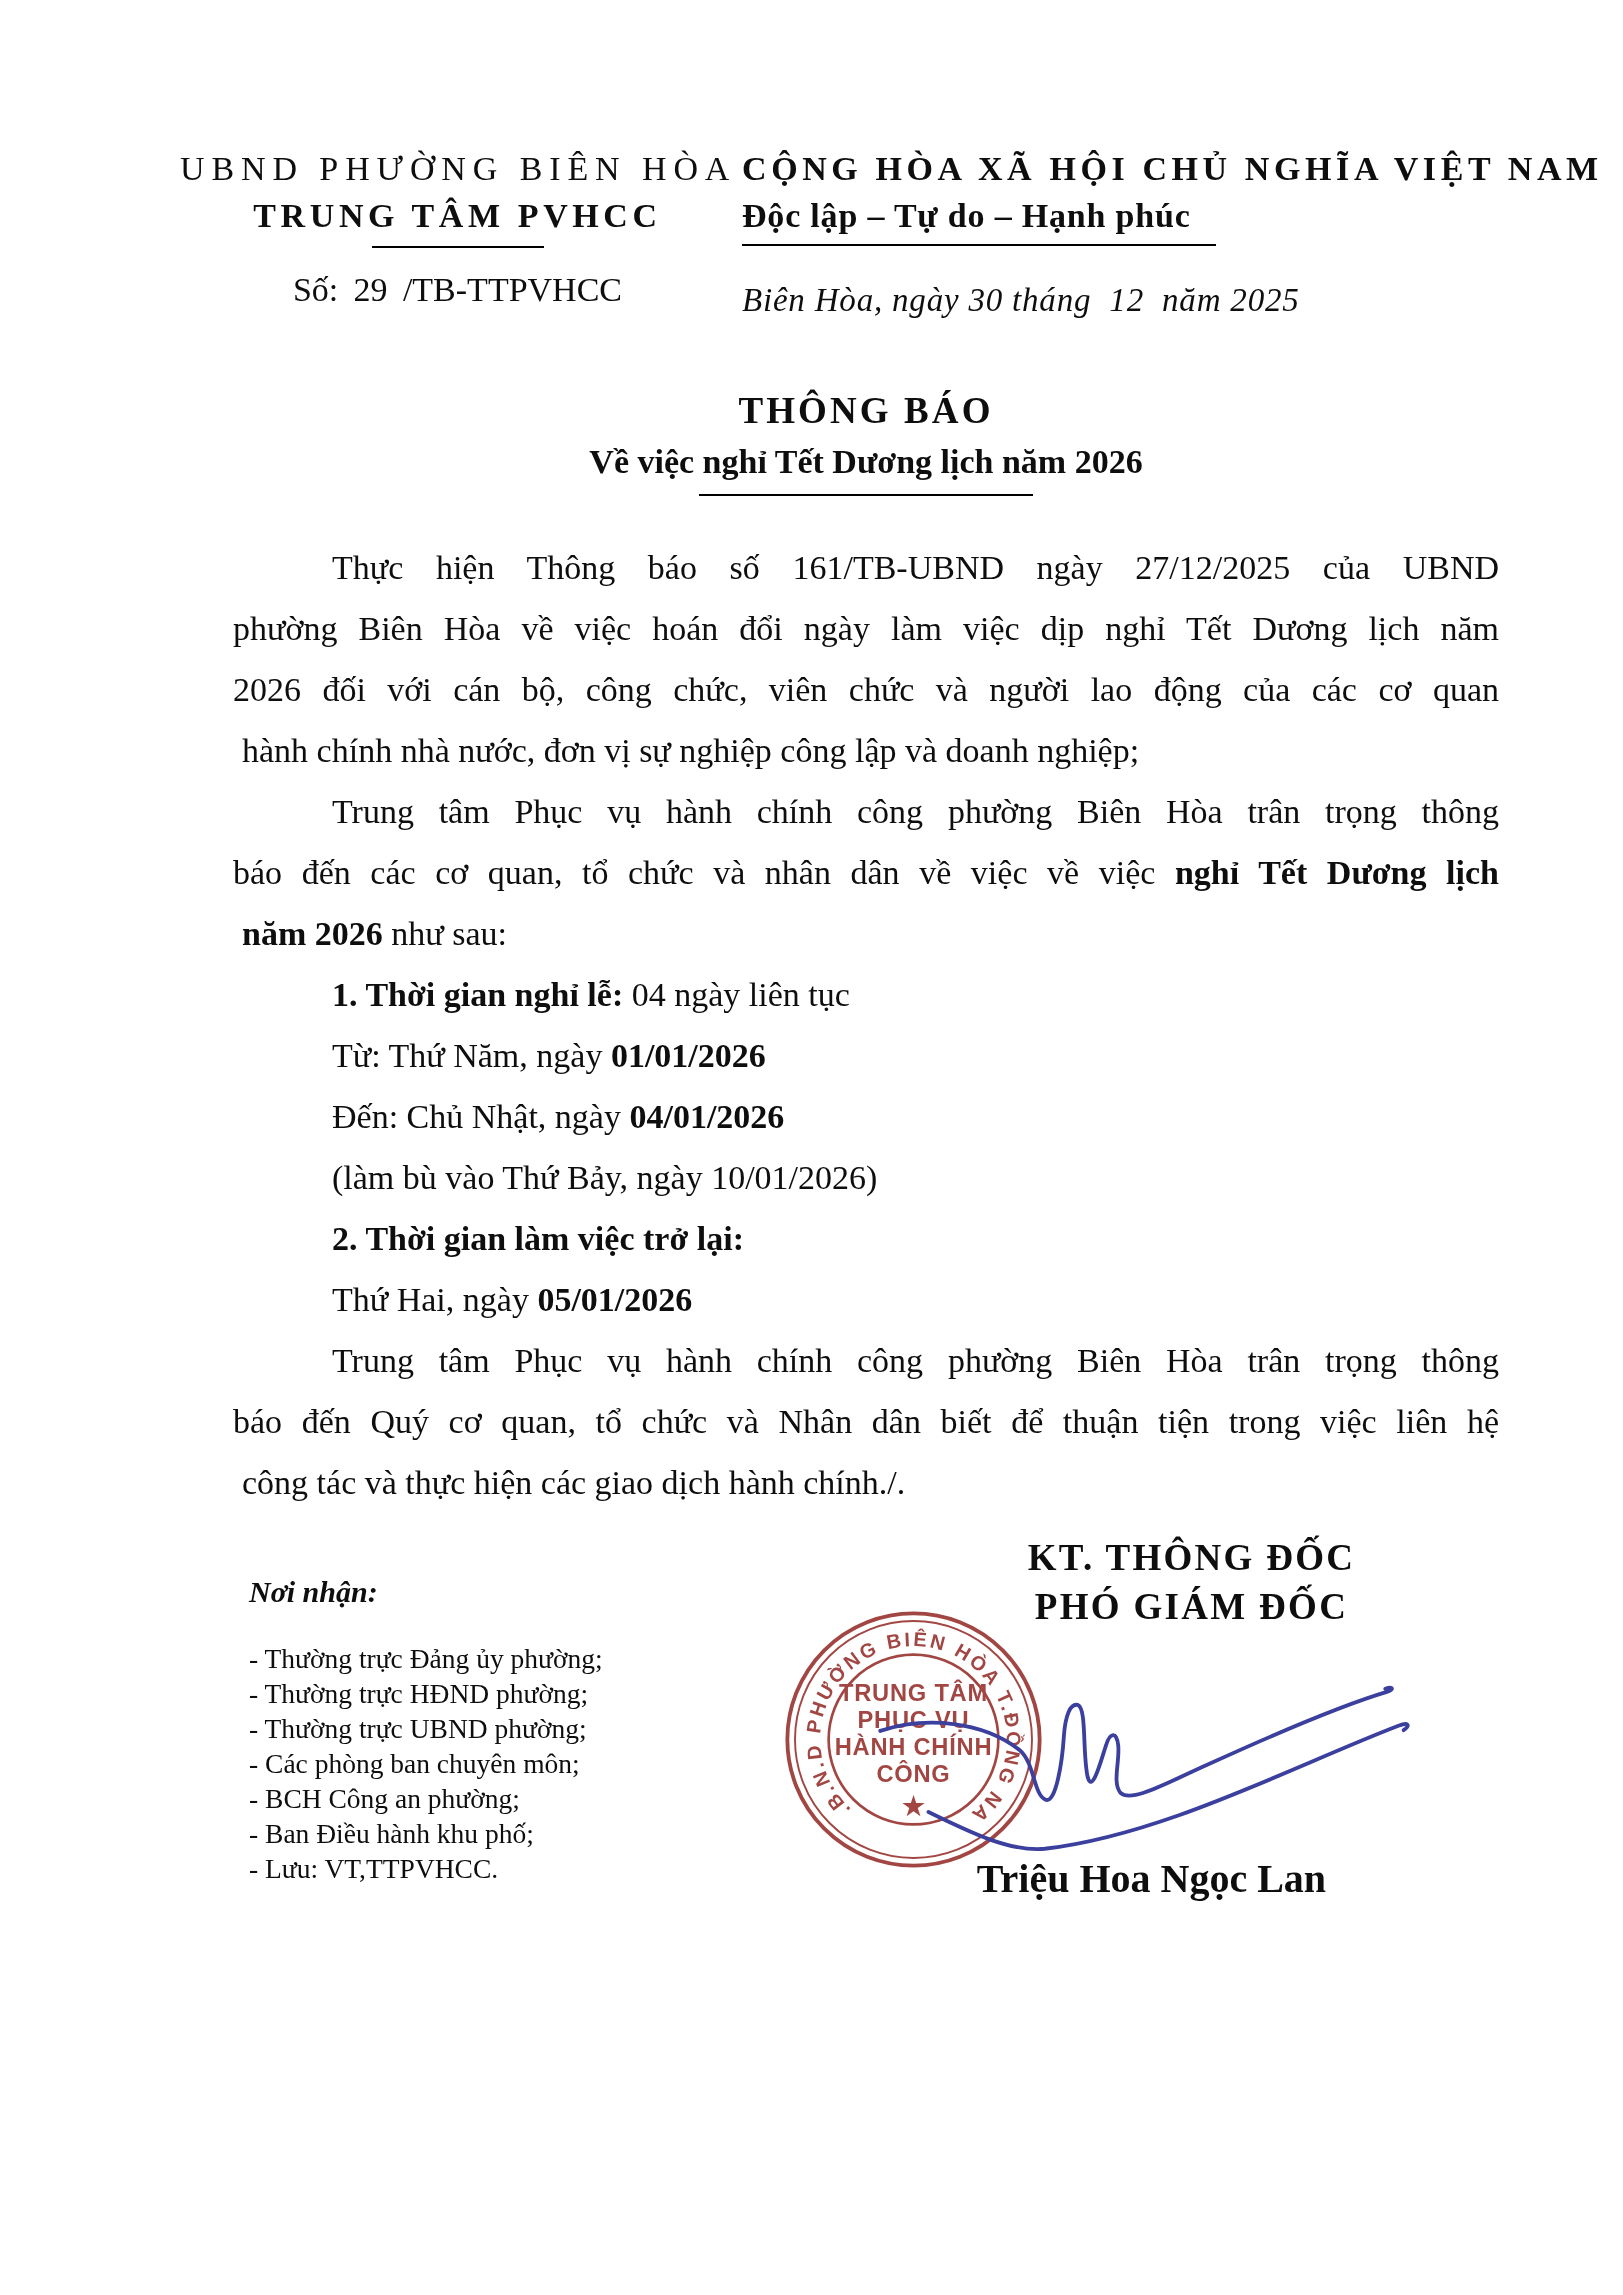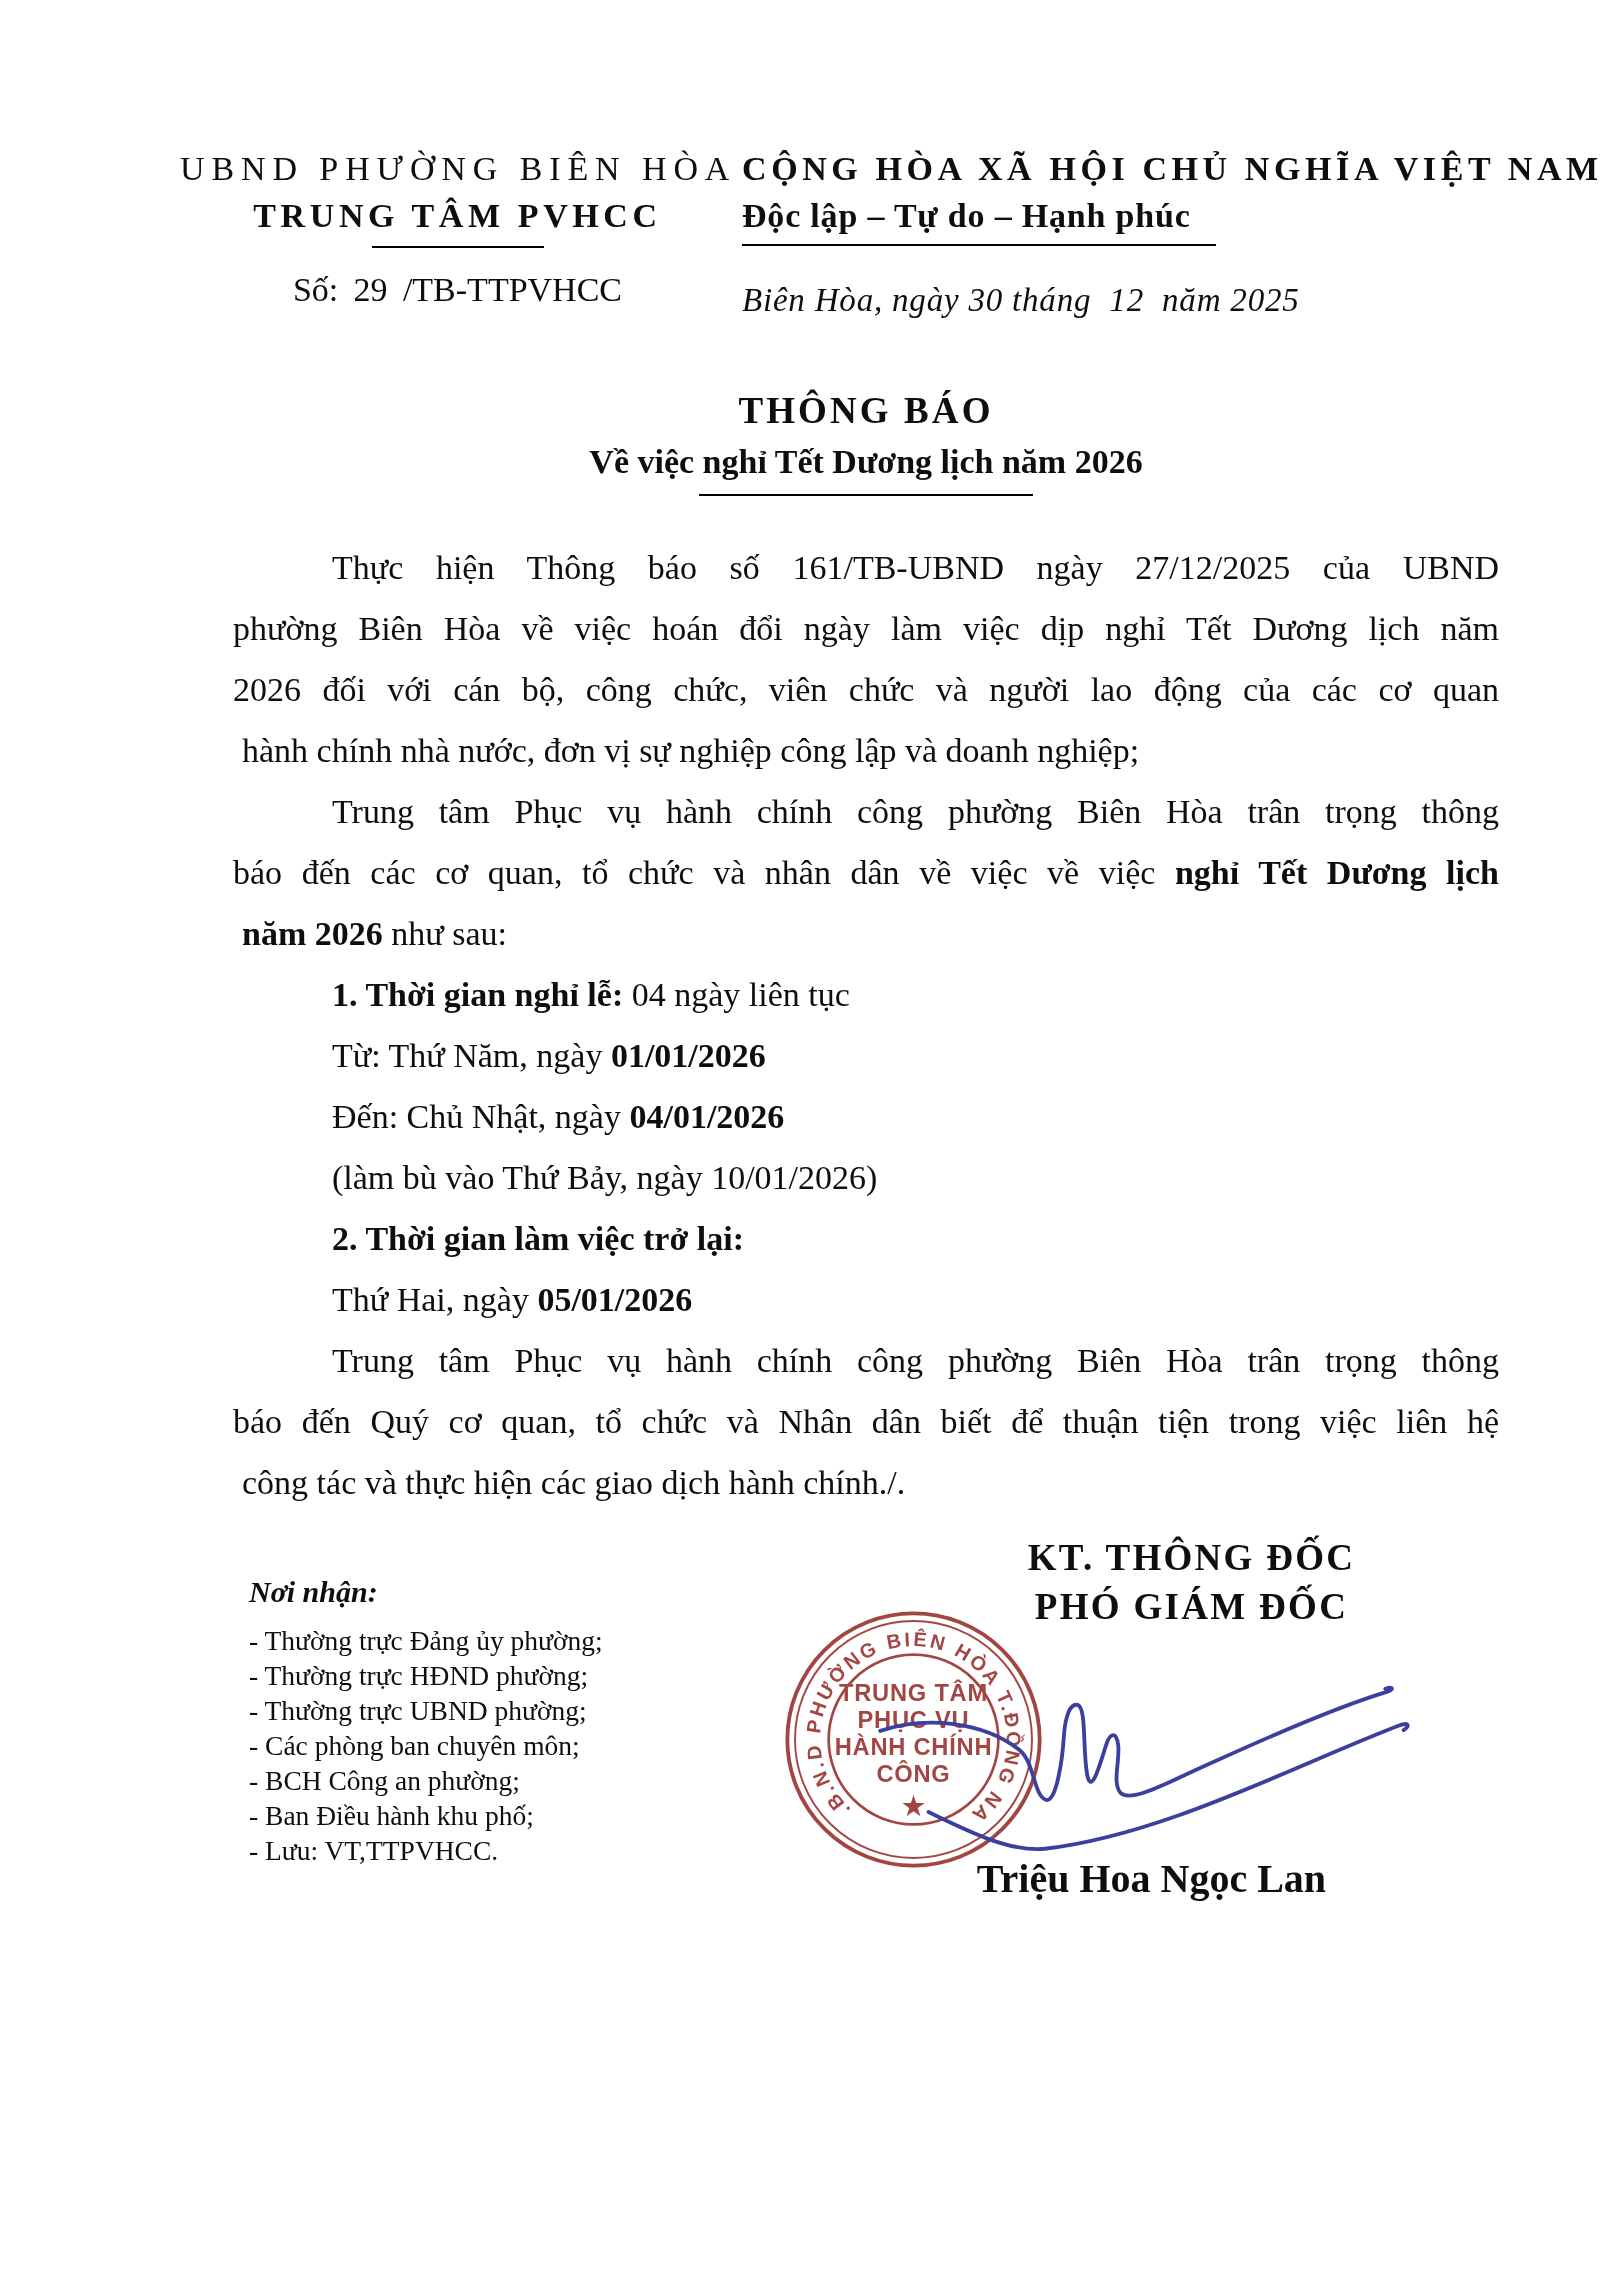--- a/index.html
+++ b/index.html
@@ -43,21 +43,21 @@
 
   
   #sig-title { left: 878px; top: 1533px; width: 627px; text-align: center;
                font-weight: bold; font-size: 37px; line-height: 49px; letter-spacing: 2.3px; }
   #signer-name { left: 838px; top: 1855px; width: 627px; text-align: center;
                  font-weight: bold; font-size: 40px; white-space: nowrap; }
 
   
   #recipients { left: 249px; top: 1575px; }
   #recip-label { font-size: 30px; font-weight: bold; font-style: italic; }
-  #recip-list  { margin-top: 14px; font-size: 27.5px; line-height: 35px; }
+  #recip-list  { margin-top: 32px; font-size: 27.5px; line-height: 35px; }
 
   
   #seal-svg { left: 782px; top: 1608px; width: 263px; height: 263px; }
   #sign-svg { left: 842px; top: 1645px; width: 704px; height: 230px; }
   .seal-stroke { stroke: var(--seal-color); fill: none; }
   .seal-fill   { fill: var(--seal-color); }
   .seal-ring-text { font-family: "Liberation Sans", "DejaVu Sans", sans-serif;
                     font-weight: bold; font-size: 26px; letter-spacing: 3.5px; }
   .seal-center-text { font-family: "Liberation Sans", "DejaVu Sans", sans-serif;
                       font-weight: bold; font-size: 31px; letter-spacing: 1px; text-anchor: middle; }

